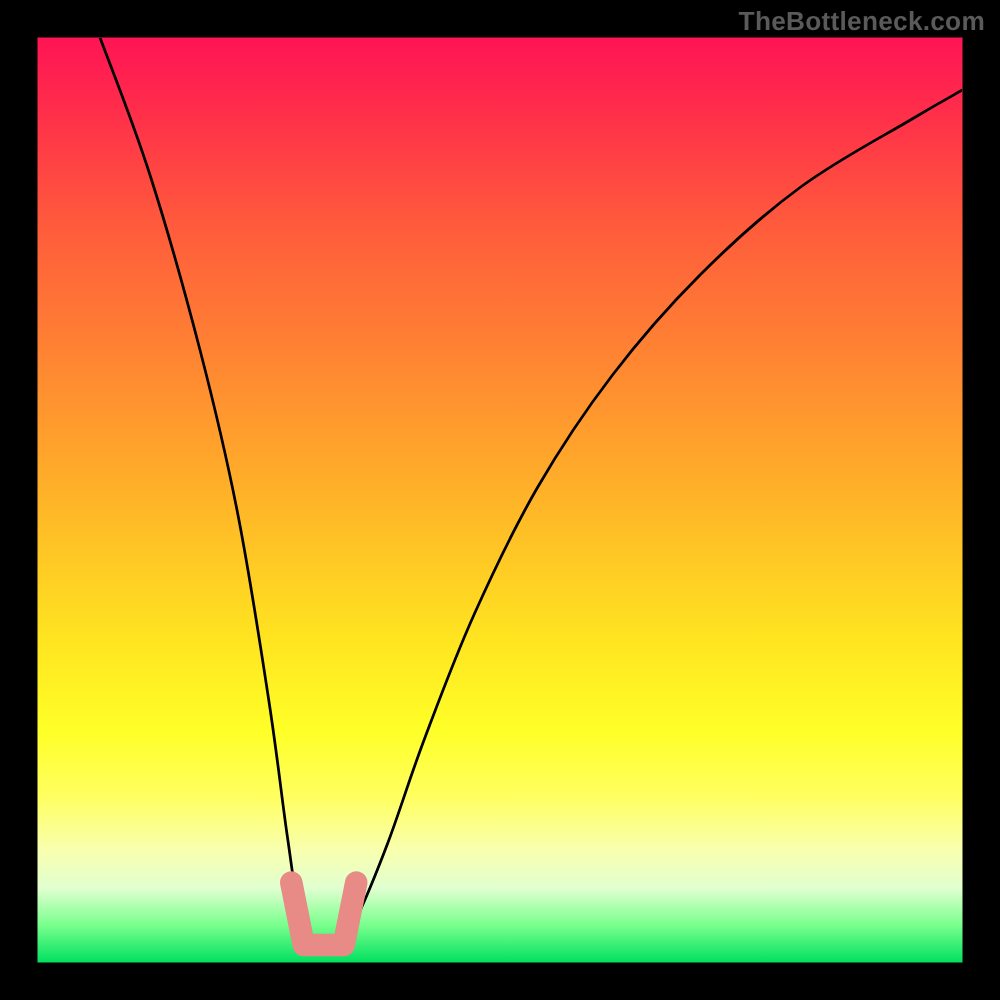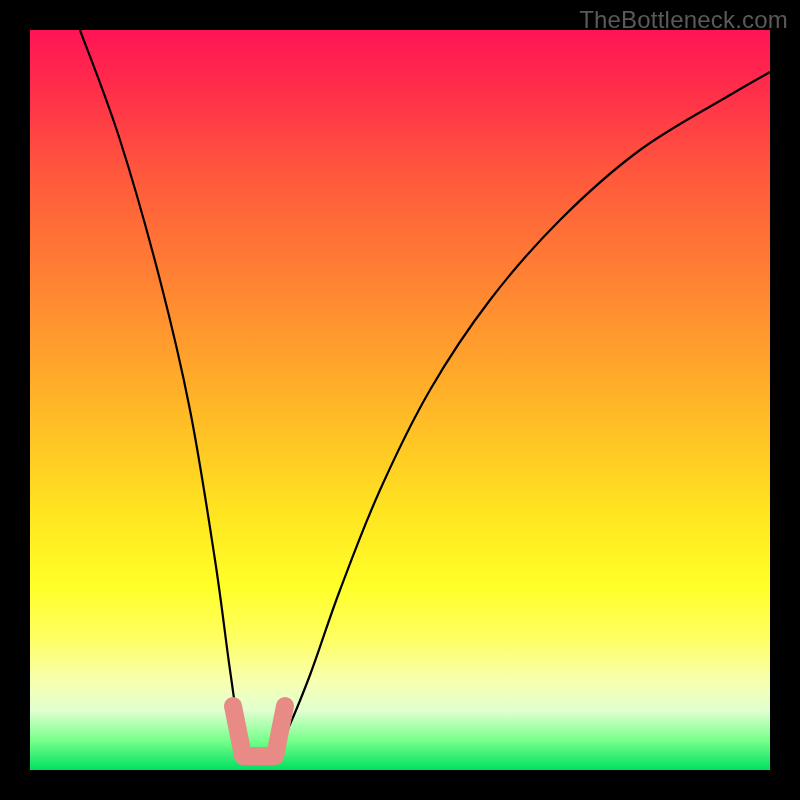--- a/index.html
+++ b/index.html
@@ -24,22 +24,22 @@
       #78ff8c 96%,
       #00e060 100%
     );
     overflow: hidden;
   }
   .watermark {
     position: absolute;
     top: 6px;
     right: 12px;
     color: #5a5a5a;
-    font-size: 24px;
-    font-weight: 400;
+    font-size: 21px;
+    font-weight: 700;
     letter-spacing: 0.2px;
   }
   svg.curve {
     position: absolute;
     left: 0; top: 0;
     width: 740px; height: 740px;
   }
 </style>
 </head>
 <body>

